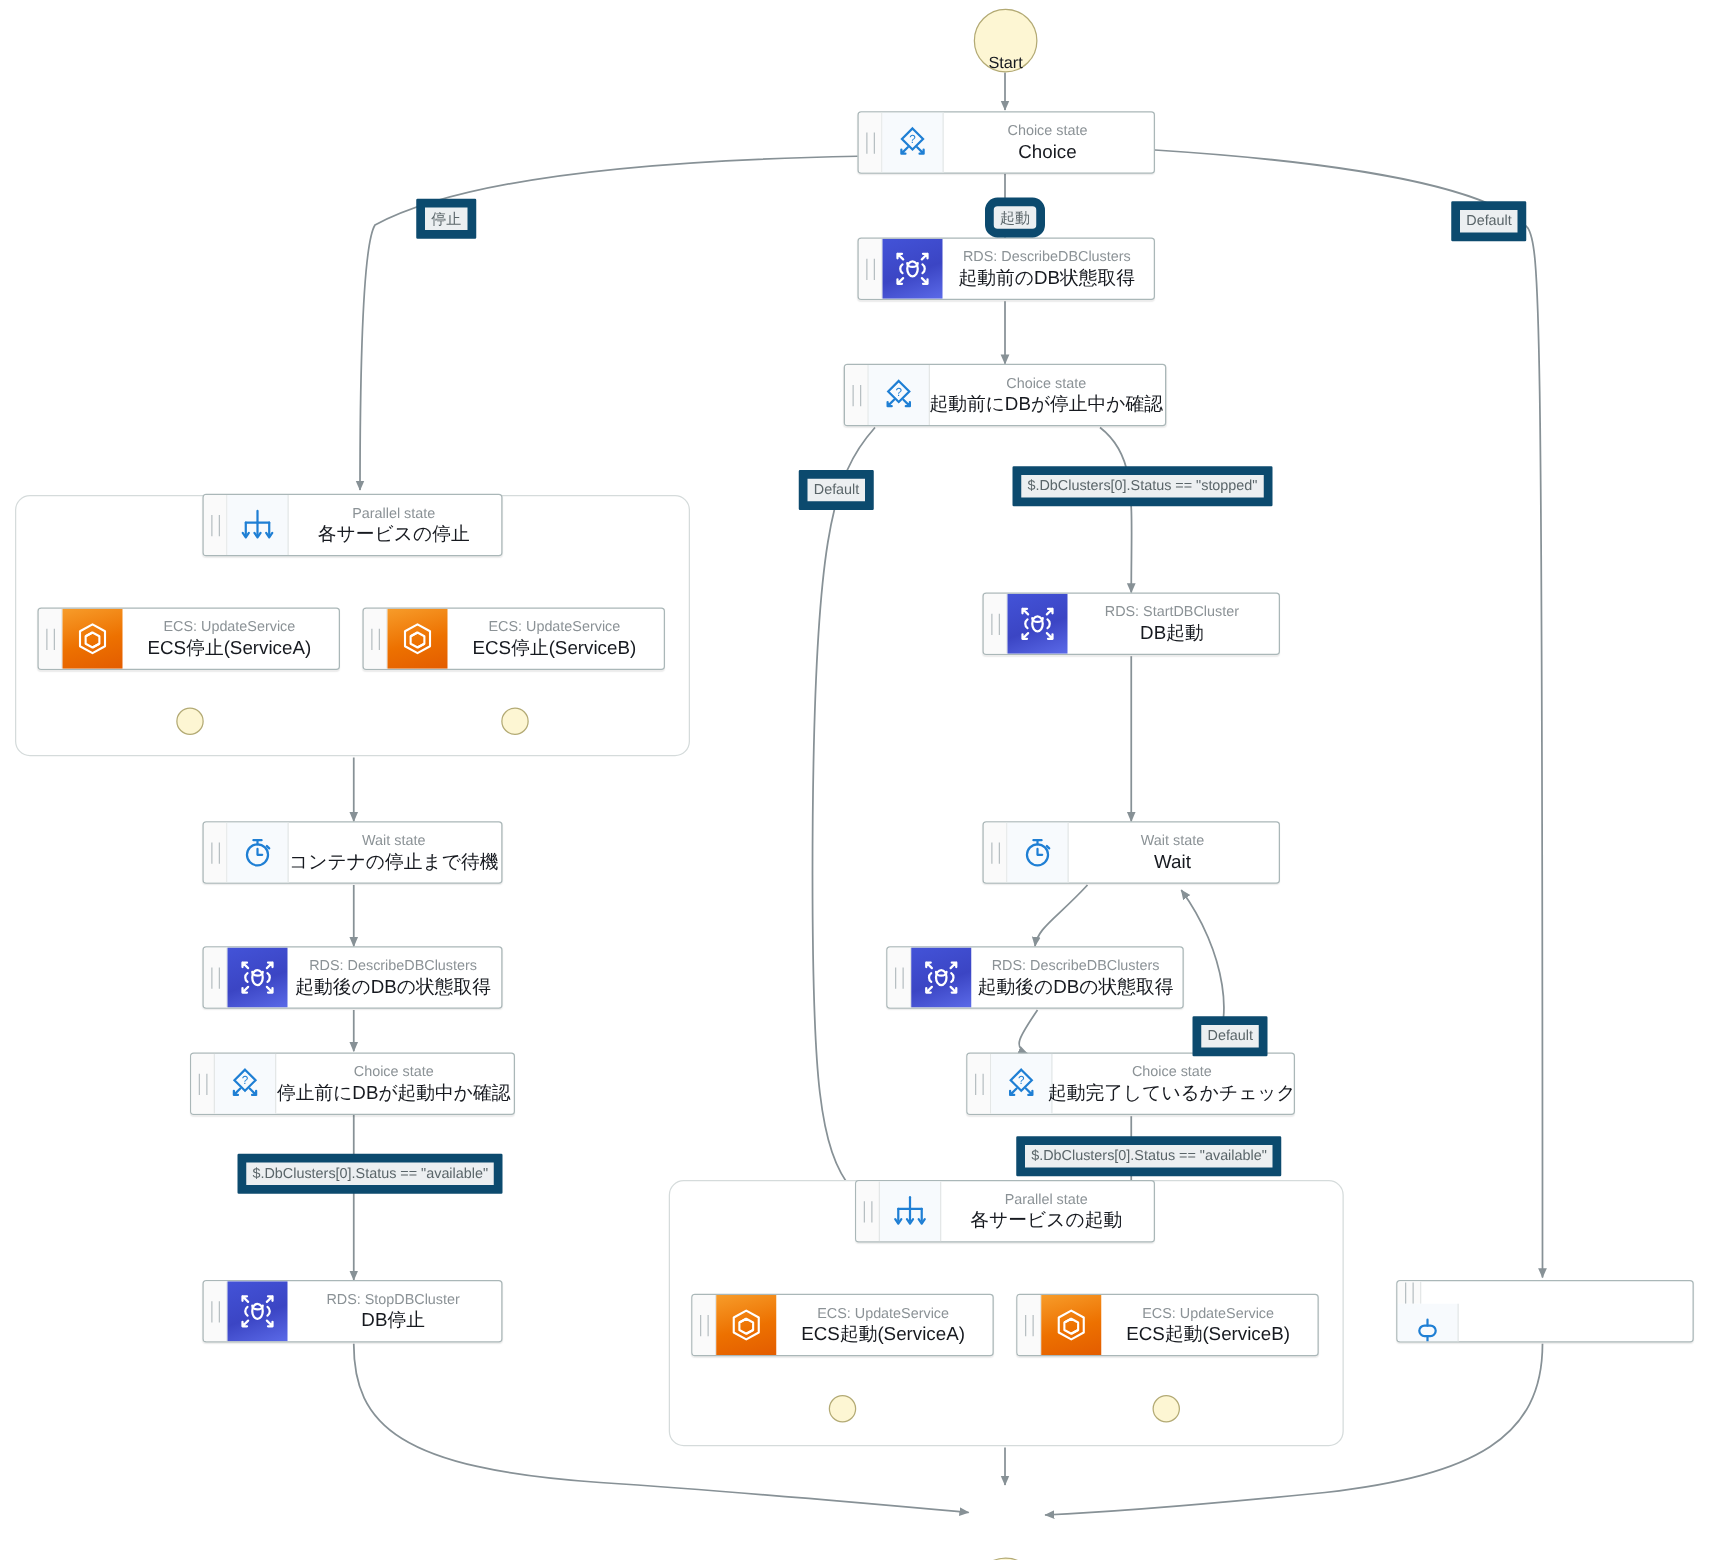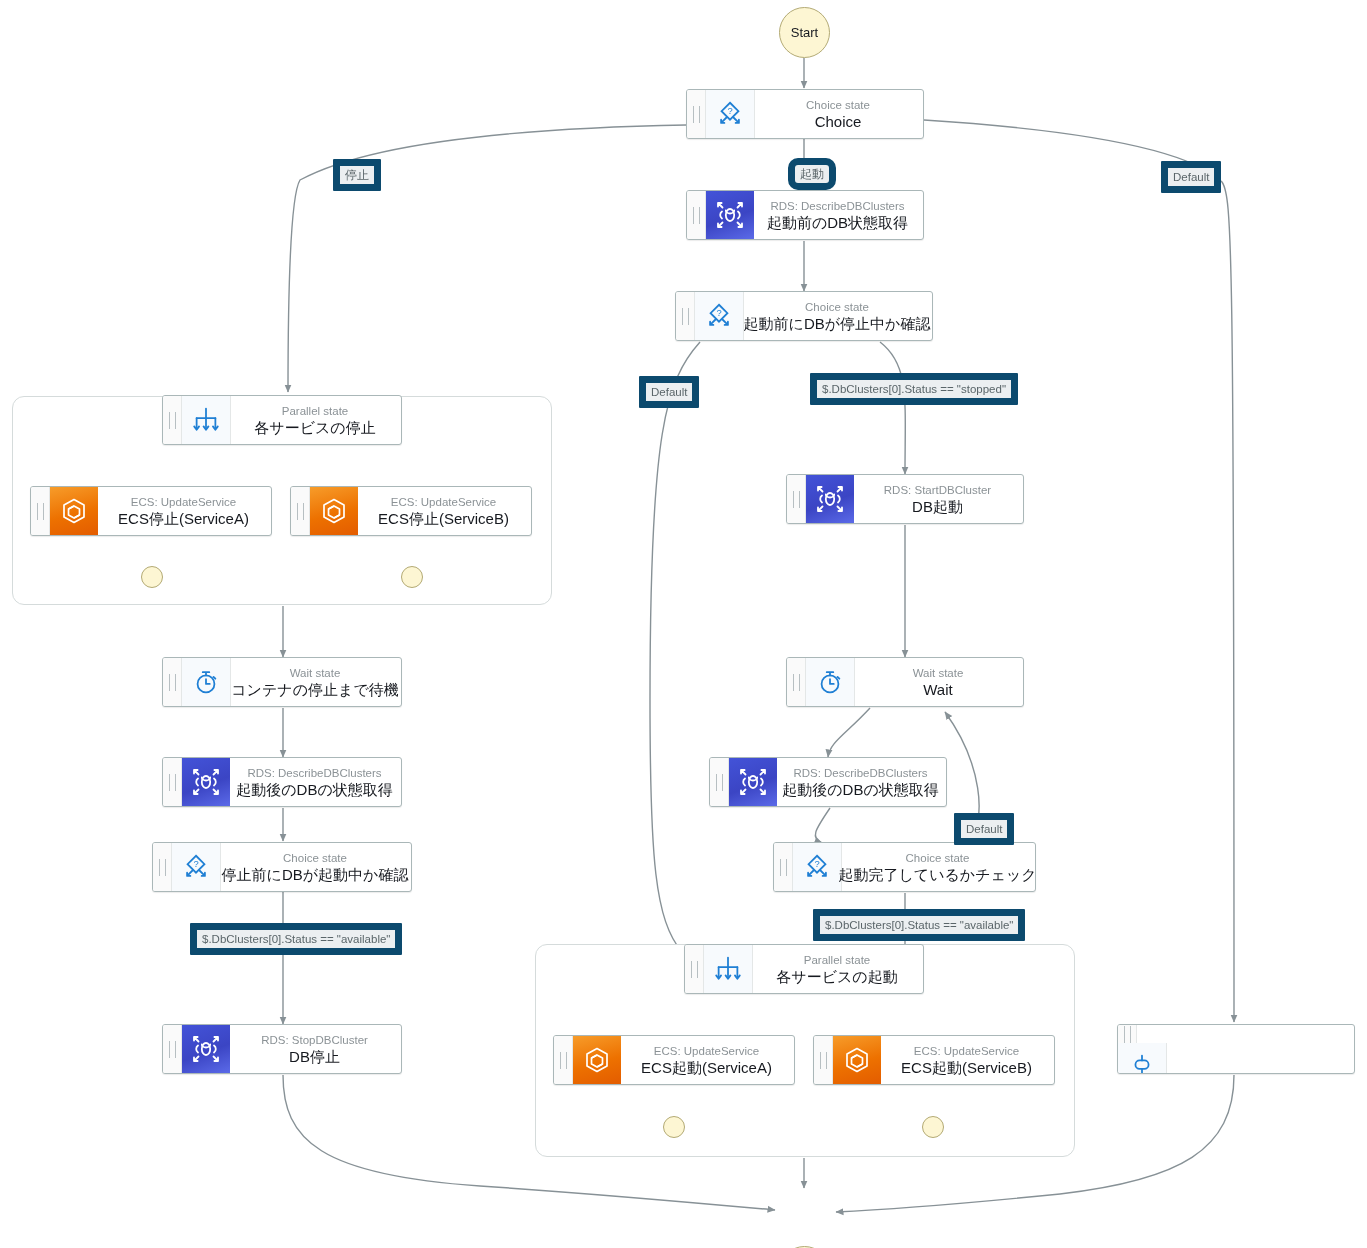--- a/index.html
+++ b/index.html
@@ -26,21 +26,21 @@
     pointer-events: none;
   }
 
   
   .terminal {
     position: absolute;
     border-radius: 50%;
     background: #fdf6d3;
     border: 1px solid #b3aa74;
     display: flex;
-    align-items: center;
+    align-items: flex-end;
     justify-content: center;
     font-size: 13px;
     color: #16191f;
     box-sizing: border-box;
   }
   .dot {
     position: absolute;
     width: 22px;
     height: 22px;
     border-radius: 50%;

